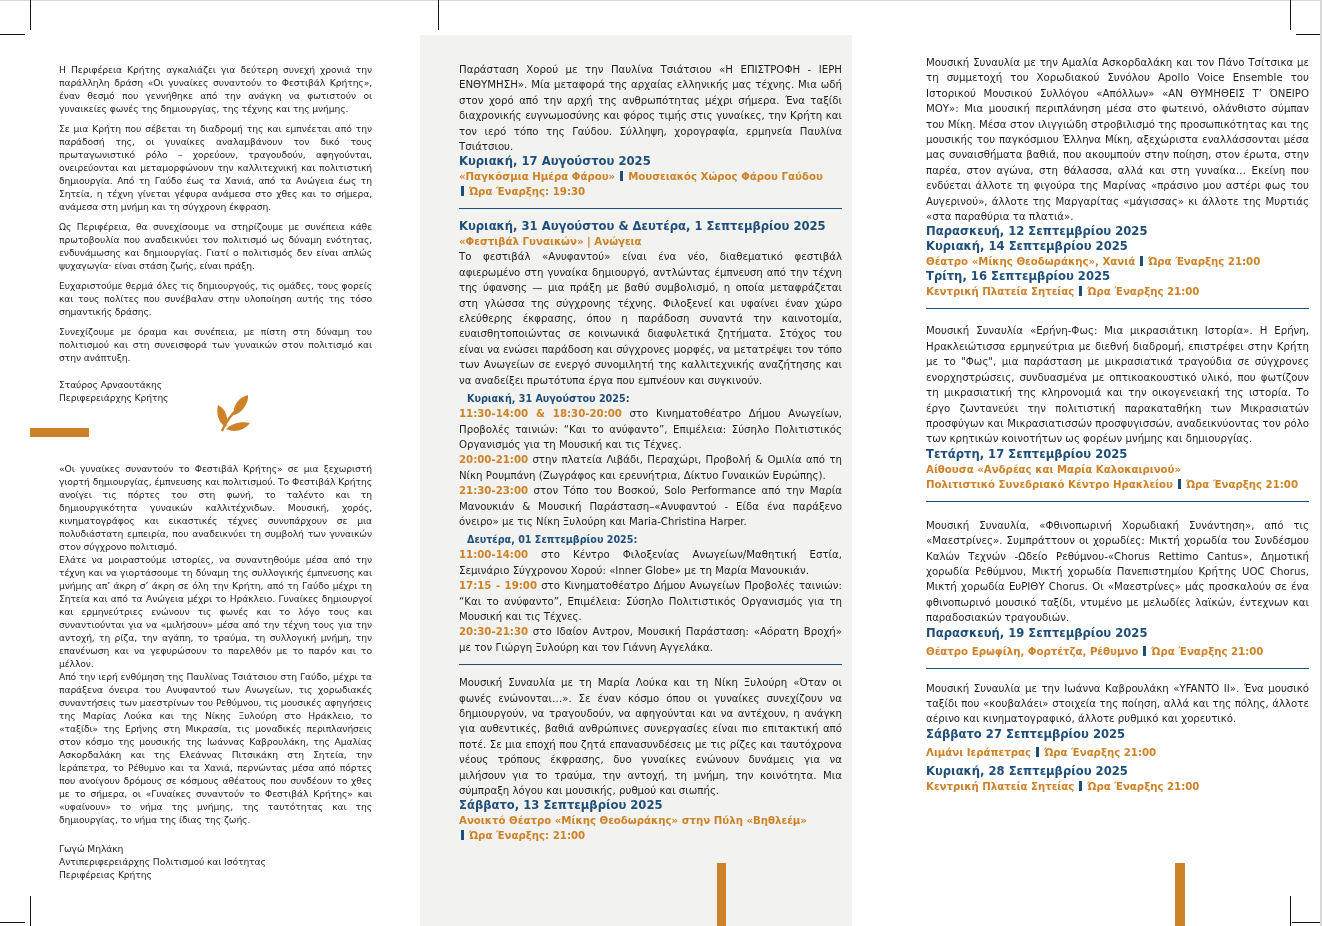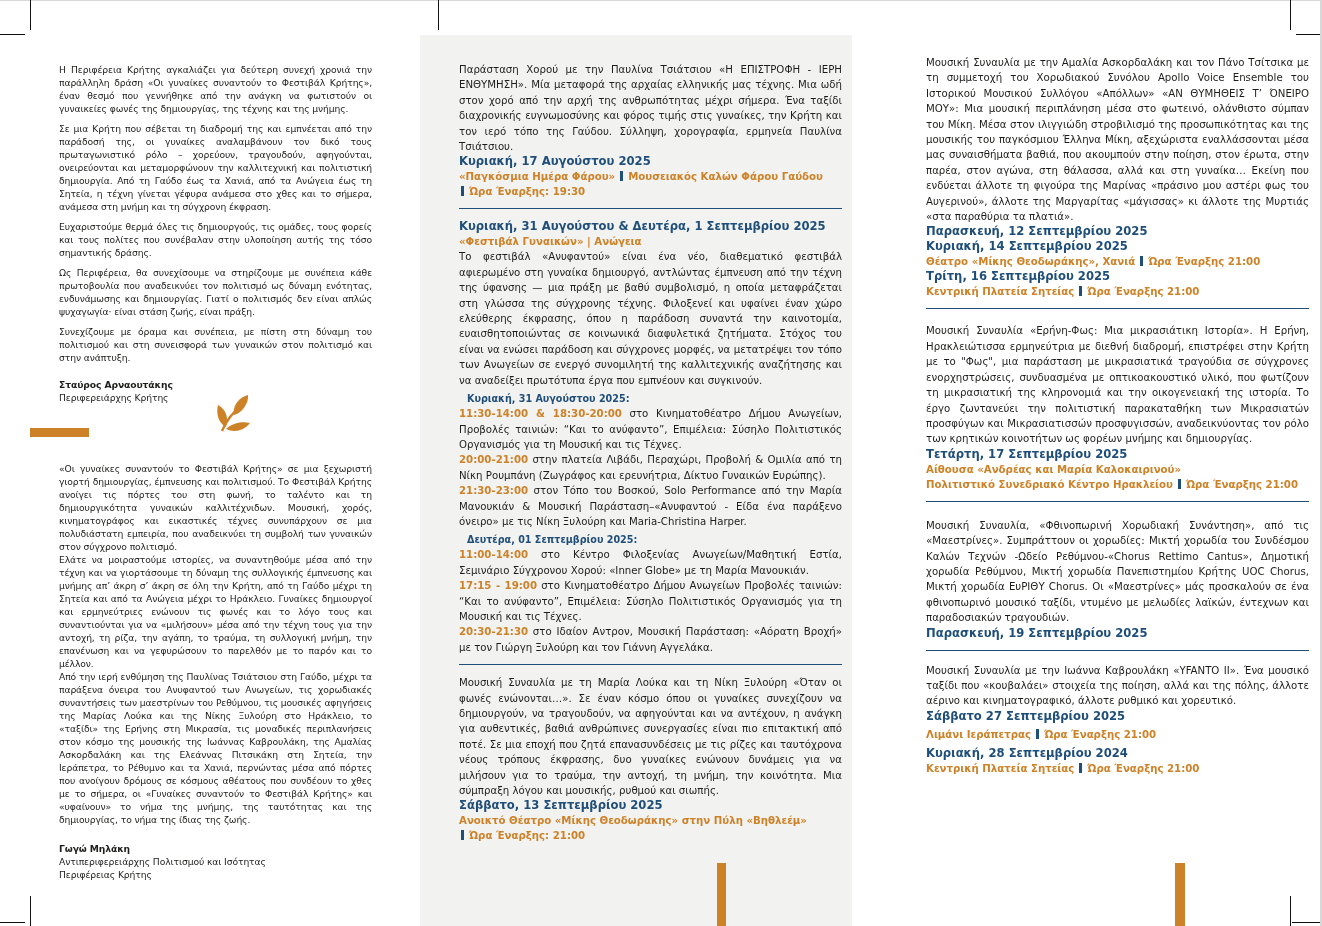--- a/index.html
+++ b/index.html
@@ -9,21 +9,21 @@
   }
   .topline { position:absolute; left:0; top:0; width:1322px; height:1px; background:#d8d8d8; }
   .rightline { position:absolute; right:0; top:0; width:2px; height:926px; background:#d8d8d8; }
   .crop { position:absolute; background:#111; }
   .panel-bg { position:absolute; left:420px; top:35px; width:432px; height:891px; background:#f2f2f0; }
 
   .col { position:absolute; font-size:10.4px; line-height:13px; }
   .col p { margin:0; text-align:justify; }
   #col-left { left:59px; top:63px; width:313px; font-size:9.2px; line-height:13px; letter-spacing:-0.1px; }
   #col-left p.gap { margin-bottom:7px; }
-  .sig-name { font-weight:bold; }
+  .sig-name { font-weight:normal; }
   #col-mid { left:459px; top:62px; width:383px; font-size:10.2px; line-height:15.4px; }
   #col-right { left:878px; top:55px; width:383px; font-size:10.2px; line-height:15.4px;margin-left:48px; }
 
   .date { color:#1f4e79; font-weight:bold; font-size:11.6px; line-height:15px; }
   .date.small { font-size:9.6px; line-height:14px; margin-top:4px;padding-left:8px; }
   .venue { color:#cd8228; font-weight:bold; font-size:10.2px; line-height:15px; }
   .time { color:#cd8228; font-weight:bold; }
   .sep { display:inline-block; width:3px; height:10px; background:#1f4e79; vertical-align:-1px; margin:0 5px; }
   .rule { border:0; border-top:1.5px solid #1f4e79; margin:9px 0 10px 0; }
 
@@ -44,22 +44,22 @@
 <div class="crop" style="left:30px;top:896px;width:1px;height:30px;"></div>
 <div class="crop" style="left:0;top:922px;width:25px;height:1px;"></div>
 <div class="crop" style="left:1290px;top:896px;width:1px;height:30px;"></div>
 <div class="crop" style="left:1292px;top:922px;width:28px;height:1px;"></div>
 
 <div class="panel-bg"></div>
 
 <div class="col" id="col-left">
   <p class="gap">Η Περιφέρεια Κρήτης αγκαλιάζει για δεύτερη συνεχή χρονιά την παράλληλη δράση «Οι γυναίκες συναντούν το Φεστιβάλ Κρήτης», έναν θεσμό που γεννήθηκε από την ανάγκη να φωτιστούν οι γυναικείες φωνές της δημιουργίας, της τέχνης και της μνήμης.</p>
   <p class="gap">Σε μια Κρήτη που σέβεται τη διαδρομή της και εμπνέεται από την παράδοσή της, οι γυναίκες αναλαμβάνουν τον δικό τους πρωταγωνιστικό ρόλο – χορεύουν, τραγουδούν, αφηγούνται, ονειρεύονται και μεταμορφώνουν την καλλιτεχνική και πολιτιστική δημιουργία. Από τη Γαύδο έως τα Χανιά, από τα Ανώγεια έως τη Σητεία, η τέχνη γίνεται γέφυρα ανάμεσα στο χθες και το σήμερα, ανάμεσα στη μνήμη και τη σύγχρονη έκφραση.</p>
+  <p class="gap">Ως Περιφέρεια, θα συνεχίσουμε να στηρίζουμε με συνέπεια κάθε πρωτοβουλία που αναδεικνύει τον πολιτισμό ως δύναμη ενότητας, ενδυνάμωσης και δημιουργίας. Γιατί ο πολιτισμός δεν είναι απλώς ψυχαγωγία· είναι στάση ζωής, είναι πράξη.</p>
   <p class="gap">Ευχαριστούμε θερμά όλες τις δημιουργούς, τις ομάδες, τους φορείς και τους πολίτες που συνέβαλαν στην υλοποίηση αυτής της τόσο σημαντικής δράσης.</p>
-  <p class="gap">Ως Περιφέρεια, θα συνεχίσουμε να στηρίζουμε με συνέπεια κάθε πρωτοβουλία που αναδεικνύει τον πολιτισμό ως δύναμη ενότητας, ενδυνάμωσης και δημιουργίας. Γιατί ο πολιτισμός δεν είναι απλώς ψυχαγωγία· είναι στάση ζωής, είναι πράξη.</p>
   <p>Συνεχίζουμε με όραμα και συνέπεια, με πίστη στη δύναμη του πολιτισμού και στη συνεισφορά των γυναικών στον πολιτισμό και στην ανάπτυξη.</p>
   <div style="height:14px"></div>
   <div class="sig-name">Σταύρος Αρναουτάκης</div>
   <div>Περιφερειάρχης Κρήτης</div>
   <div style="height:58px"></div>
   <p>«Οι γυναίκες συναντούν το Φεστιβάλ Κρήτης» σε μια ξεχωριστή γιορτή δημιουργίας, έμπνευσης και πολιτισμού. Το Φεστιβάλ Κρήτης ανοίγει τις πόρτες του στη φωνή, το ταλέντο και τη δημιουργικότητα γυναικών καλλιτέχνιδων. Μουσική, χορός, κινηματογράφος και εικαστικές τέχνες συνυπάρχουν σε μια πολυδιάστατη εμπειρία, που αναδεικνύει τη συμβολή των γυναικών στον σύγχρονο πολιτισμό.</p>
   <p>Ελάτε να μοιραστούμε ιστορίες, να συναντηθούμε μέσα από την τέχνη και να γιορτάσουμε τη δύναμη της συλλογικής έμπνευσης και μνήμης απ’ άκρη σ’ άκρη σε όλη την Κρήτη, από τη Γαύδο μέχρι τη Σητεία και από τα Ανώγεια μέχρι το Ηράκλειο. Γυναίκες δημιουργοί και ερμηνεύτριες ενώνουν τις φωνές και το λόγο τους και συναντιούνται για να «μιλήσουν» μέσα από την τέχνη τους για την αντοχή, τη ρίζα, την αγάπη, το τραύμα, τη συλλογική μνήμη, την επανένωση και να γεφυρώσουν το παρελθόν με το παρόν και το μέλλον.</p>
   <p>Από την ιερή ενθύμηση της Παυλίνας Τσιάτσιου στη Γαύδο, μέχρι τα παράξενα όνειρα του Ανυφαντού των Ανωγείων, τις χορωδιακές συναντήσεις των μαεστρίνων του Ρεθύμνου, τις μουσικές αφηγήσεις της Μαρίας Λούκα και της Νίκης Ξυλούρη στο Ηράκλειο, το «ταξίδι» της Ερήνης στη Μικρασία, τις μοναδικές περιπλανήσεις στον κόσμο της μουσικής της Ιωάννας Καβρουλάκη, της Αμαλίας Ασκορδαλάκη και της Ελεάννας Πιτσικάκη στη Σητεία, την Ιεράπετρα, το Ρέθυμνο και τα Χανιά, περνώντας μέσα από πόρτες που ανοίγουν δρόμους σε κόσμους αθέατους που συνδέουν το χθες με το σήμερα, οι «Γυναίκες συναντούν το Φεστιβάλ Κρήτης» και «υφαίνουν» το νήμα της μνήμης, της ταυτότητας και της δημιουργίας, το νήμα της ίδιας της ζωής.</p>
   <div style="height:16px"></div>
   <div class="sig-name">Γωγώ Μηλάκη</div>
@@ -72,21 +72,21 @@
   <path d="M10 38 C 14 28, 20 20, 30 12" stroke="#cd8228" stroke-width="2.4" fill="none"></path>
   <path d="M22 22 C 20 12, 28 4, 36 2 C 37 10, 30 20, 22 22 Z" fill="#cd8228"></path>
   <path d="M14 34 C 6 30, 4 20, 6 12 C 14 16, 17 26, 14 34 Z" fill="#cd8228"></path>
   <path d="M14 36 C 20 30, 30 28, 38 30 C 32 38, 22 40, 14 36 Z" fill="#cd8228"></path>
 </svg>
 
 <div class="col" id="col-mid">
   <section>
     <p>Παράσταση Χορού με την Παυλίνα Τσιάτσιου «Η ΕΠΙΣΤΡΟΦΗ - ΙΕΡΗ ΕΝΘΥΜΗΣΗ». Μία μεταφορά της αρχαίας ελληνικής μας τέχνης. Μια ωδή στον χορό από την αρχή της ανθρωπότητας μέχρι σήμερα. Ένα ταξίδι διαχρονικής ευγνωμοσύνης και φόρος τιμής στις γυναίκες, την Κρήτη και τον ιερό τόπο της Γαύδου. Σύλληψη, χορογραφία, ερμηνεία Παυλίνα Τσιάτσιου.</p>
     <div class="date">Κυριακή, 17 Αυγούστου 2025</div>
-    <div class="venue"><span>«Παγκόσμια Ημέρα Φάρου»</span><span class="sep"></span><span>Μουσειακός Καλών Φάρου Γαύδου</span></div>
+    <div class="venue"><span>«Παγκόσμια Ημέρα Φάρου»</span><span class="sep"></span><span>Μουσειακός Χώρος Φάρου Γαύδου</span></div>
     <div class="venue"><span class="sep" style="margin-left:2px"></span><span>Ώρα Έναρξης: 19:30</span></div>
   </section>
   <hr class="rule">
   <section>
     <div class="date">Κυριακή, 31 Αυγούστου &amp; Δευτέρα, 1 Σεπτεμβρίου 2025</div>
     <div class="venue">«Φεστιβάλ Γυναικών» | Ανώγεια</div>
     <p>Το φεστιβάλ «Ανυφαντού» είναι ένα νέο, διαθεματικό φεστιβάλ αφιερωμένο στη γυναίκα δημιουργό, αντλώντας έμπνευση από την τέχνη της ύφανσης — μια πράξη με βαθύ συμβολισμό, η οποία μεταφράζεται στη γλώσσα της σύγχρονης τέχνης. Φιλοξενεί και υφαίνει έναν χώρο ελεύθερης έκφρασης, όπου η παράδοση συναντά την καινοτομία, ευαισθητοποιώντας σε κοινωνικά διαφυλετικά ζητήματα. Στόχος του είναι να ενώσει παράδοση και σύγχρονες μορφές, να μετατρέψει τον τόπο των Ανωγείων σε ενεργό συνομιλητή της καλλιτεχνικής αναζήτησης και να αναδείξει πρωτότυπα έργα που εμπνέουν και συγκινούν.</p>
     <div class="date small">Κυριακή, 31 Αυγούστου 2025:</div>
     <p><span class="time">11:30-14:00 &amp; 18:30-20:00</span><span> στο Κινηματοθέατρο Δήμου Ανωγείων, Προβολές ταινιών: “Και το ανύφαντο”, Επιμέλεια: Σύσηλο Πολιτιστικός Οργανισμός για τη Μουσική και τις Τέχνες.</span></p>
     <p><span class="time">20:00-21:00</span><span> στην πλατεία Λιβάδι, Περαχώρι, Προβολή &amp; Ομιλία από τη Νίκη Ρουμπάνη (Ζωγράφος και ερευνήτρια, Δίκτυο Γυναικών Ευρώπης).</span></p>
@@ -119,23 +119,24 @@
   <section>
     <p>Μουσική Συναυλία «Ερήνη-Φως: Μια μικρασιάτικη Ιστορία». Η Ερήνη, Ηρακλειώτισσα ερμηνεύτρια με διεθνή διαδρομή, επιστρέφει στην Κρήτη με το "Φως", μια παράσταση με μικρασιατικά τραγούδια σε σύγχρονες ενορχηστρώσεις, συνδυασμένα με οπτικοακουστικό υλικό, που φωτίζουν τη μικρασιατική της κληρονομιά και την οικογενειακή της ιστορία. Το έργο ζωντανεύει την πολιτιστική παρακαταθήκη των Μικρασιατών προσφύγων και Μικρασιατισσών προσφυγισσών, αναδεικνύοντας τον ρόλο των κρητικών κοινοτήτων ως φορέων μνήμης και δημιουργίας.</p>
     <div class="date">Τετάρτη, 17 Σεπτεμβρίου 2025</div>
     <div class="venue">Αίθουσα «Ανδρέας και Μαρία Καλοκαιρινού»</div>
     <div class="venue"><span>Πολιτιστικό Συνεδριακό Κέντρο Ηρακλείου</span><span class="sep"></span><span>Ώρα Έναρξης 21:00</span></div>
   </section>
   <hr class="rule" style="margin-bottom:16px">
   <section>
     <p>Μουσική Συναυλία, «Φθινοπωρινή Χορωδιακή Συνάντηση», από τις «Μαεστρίνες». Συμπράττουν οι χορωδίες: Μικτή χορωδία του Συνδέσμου Καλών Τεχνών -Ωδείο Ρεθύμνου-«Chorus Rettimo Cantus», Δημοτική χορωδία Ρεθύμνου, Μικτή χορωδία Πανεπιστημίου Κρήτης UOC Chorus, Μικτή χορωδία ΕυΡΙΘΥ Chorus. Οι «Μαεστρίνες» μάς προσκαλούν σε ένα φθινοπωρινό μουσικό ταξίδι, ντυμένο με μελωδίες λαϊκών, έντεχνων και παραδοσιακών τραγουδιών.</p>
     <div class="date">Παρασκευή, 19 Σεπτεμβρίου 2025</div>
+    <div class="venue" style="margin-top:3px"><span>Θέατρο Ερωφίλη, Φορτέτζα, Ρέθυμνο</span><span class="sep"></span><span>Ώρα Έναρξης 21:00</span></div>
   </section>
   <hr class="rule" style="margin-bottom:12px">
   <section>
     <p>Μουσική Συναυλία με την Ιωάννα Καβρουλάκη «YFANTO II». Ένα μουσικό ταξίδι που «κουβαλάει» στοιχεία της ποίηση, αλλά και της πόλης, άλλοτε αέρινο και κινηματογραφικό, άλλοτε ρυθμικό και χορευτικό.</p>
     <div class="date">Σάββατο 27 Σεπτεμβρίου 2025</div>
     <div class="venue" style="margin-top:3px"><span>Λιμάνι Ιεράπετρας</span><span class="sep"></span><span>Ώρα Έναρξης 21:00</span></div>
-    <div class="date" style="margin-top:4px">Κυριακή, 28 Σεπτεμβρίου 2024</div>
+    <div class="date" style="margin-top:4px">Κυριακή, 28 Σεπτεμβρίου 2025</div>
     <div class="venue"><span>Κεντρική Πλατεία Σητείας</span><span class="sep"></span><span>Ώρα Έναρξης 21:00</span></div>
   </section>
 </div>
 <div class="orange-bar" style="left:1175px;top:863px;width:10px;height:63px;"></div>
 
 </body></html>

